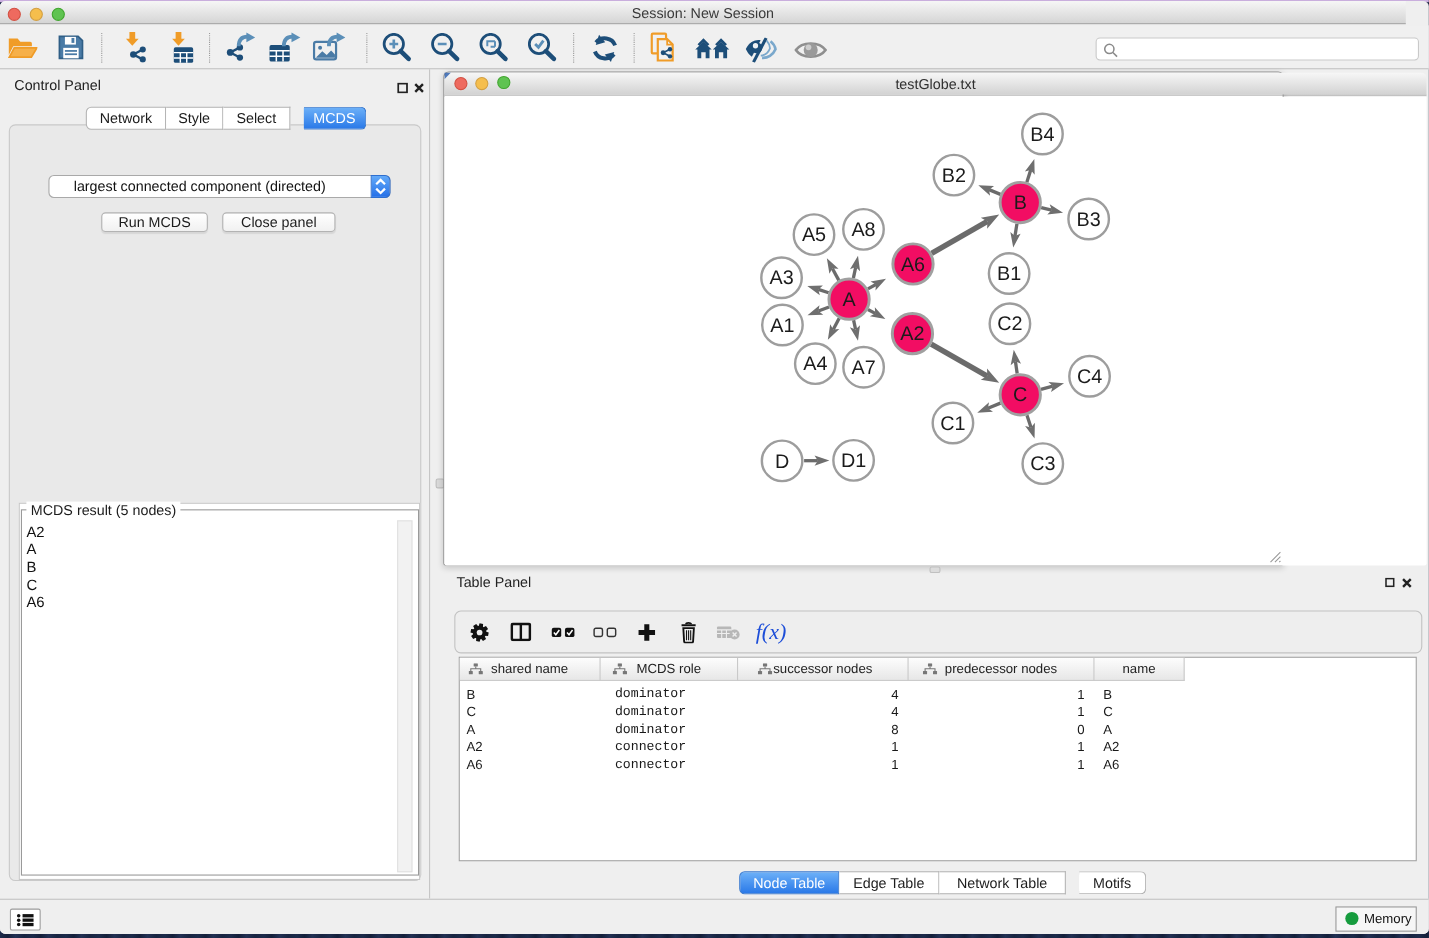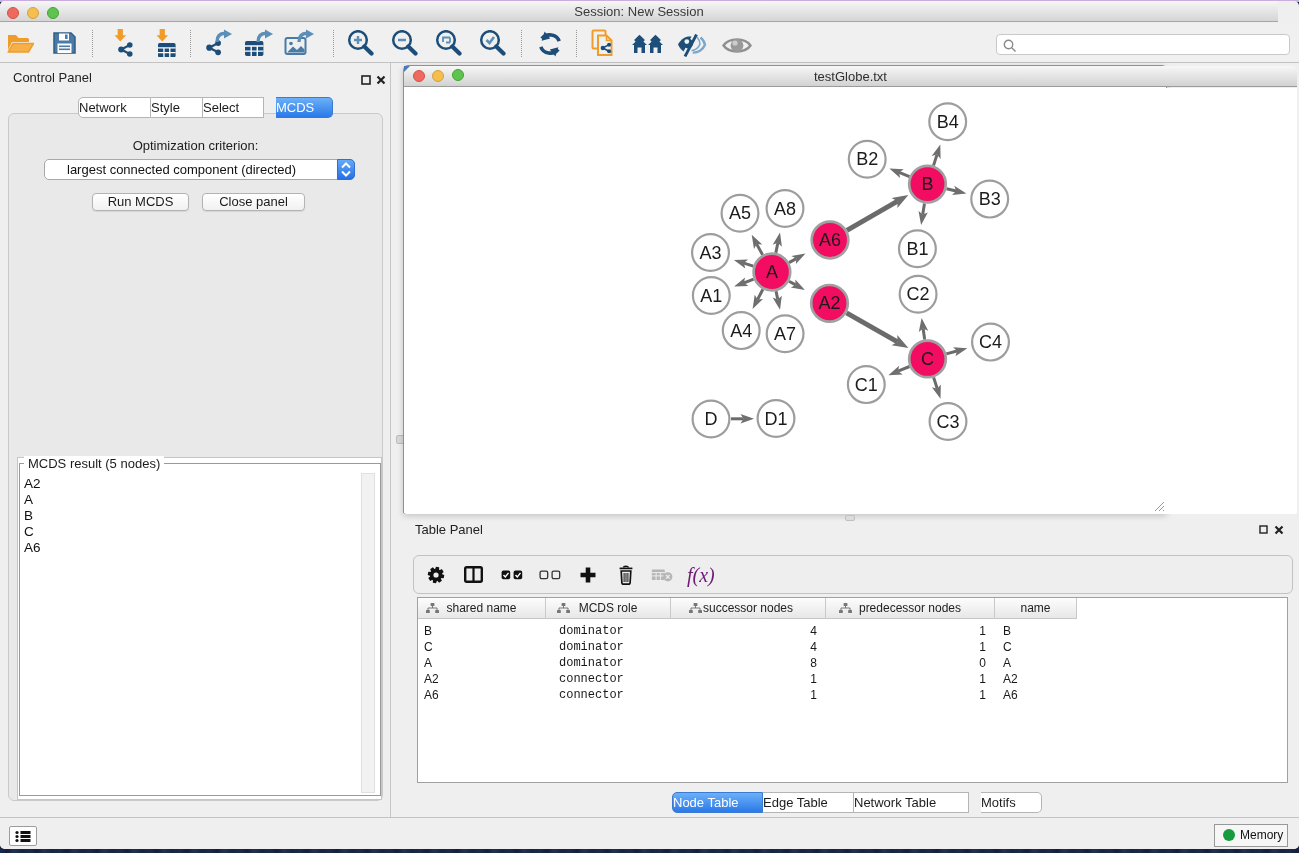--- a/index.html
+++ b/index.html
@@ -11,21 +11,21 @@
      font-size:13px; color:#3a3a3a; text-align:center; line-height:21px; }
   .light { position:absolute; width:12px; height:12px; border-radius:50%; top:5.5px; }
   #toolbar { position:absolute; left:0; top:22px; width:1299px; height:40px; background:#f0f0f0; border-bottom:1px solid #c2c2c2; }
   .tsep { position:absolute; top:7px; height:27px; width:0; border-left:1px dotted #9b9b9b; }
   .ticon { position:absolute; top:3px; }
   #searchbox { position:absolute; left:996px; top:11px; width:294px; height:21px; background:#fff; border:1px solid #c9c9c9; border-radius:4px; }
   
   #cp-title { position:absolute; left:13px; top:69px; font-size:13px; color:#222; }
   .winbtn { position:absolute; font-size:11px; color:#222; }
   #cp-tabs { z-index:5; position:absolute; left:78px; top:96px; height:21px; display:flex; font-size:13px; }
-  .seg { border:1px solid #b5b5b5; border-left:none; background:#fff; color:#1c1c1c; line-height:19px; height:21px; }
+  .seg { border:1px solid #b5b5b5; border-left:none; background:#fff; color:#1c1c1c; text-align:center; line-height:19px; height:21px; }
   .seg.first { border-left:1px solid #b5b5b5; border-radius:5px 0 0 5px; }
   .seg.last { border-radius:0 5px 5px 0;margin-left:12px; }
   .seg.sel { background:linear-gradient(#6cb0f8,#2a79e8); color:#fff; border-color:#3a7ad0; }
   #cp-panel { position:absolute; left:8px; top:112px; width:375px; height:688px; background:#e9e9e9; border:1px solid #c9c9c9; border-radius:6px; }
   #opt-label { position:absolute; left:0; top:24px; width:100%; text-align:center; font-size:13px; color:#1c1c1c; }
   #combo { position:absolute; left:35px; top:45px; width:311px; height:21px; background:#fff; border:1px solid #a9a9a9; border-radius:5px; font-size:13px; color:#111; line-height:19px; padding-left:22px; }
   #combo-btn { position:absolute; right:-1px; top:-1px; width:18px; height:21px; border-radius:0 5px 5px 0; background:linear-gradient(#63aaf9,#2570e8); border:1px solid #2e6fd0; }
   .btn { position:absolute; height:18px; background:linear-gradient(#ffffff,#f1f1f1); border:1px solid #b3b3b3; border-radius:4px; font-size:13px; color:#1c1c1c; text-align:center; line-height:16px; box-shadow:0 1px 1px rgba(0,0,0,0.08); }
   #mcds-box { position:absolute; left:8px; top:343px; width:365px; height:343px; background:#fff; border:1px solid #c6c6c6; }
   #mcds-fs { position:absolute; left:1px; top:5px; width:362px; height:333px; border:1px solid #9a9a9a; }
@@ -209,21 +209,20 @@
 <svg class="winbtn" style="left:376px;top:74px" width="10" height="10">
       <path d="M1.5,1.5 L8.5,8.5 M8.5,1.5 L1.5,8.5" stroke="#222" stroke-width="2.2"></path>
     </svg>
 <div id="cp-tabs">
   <div class="seg first" style="width:73px">Network</div>
   <div class="seg" style="width:52px">Style</div>
   <div class="seg" style="width:61px">Select</div>
   <div class="seg last sel" style="width:57px">MCDS</div>
 </div>
 <div id="cp-panel">
-  <div id="opt-label">Optimization criterion:</div>
   <div id="combo">largest connected component (directed)
     <div id="combo-btn">
           <svg width="16" height="19" style="position:absolute;left:0;top:0">
             <path d="M4,7.5 L8,3.5 L12,7.5" fill="none" stroke="#fff" stroke-width="2"></path>
             <path d="M4,11.5 L8,15.5 L12,11.5" fill="none" stroke="#fff" stroke-width="2"></path>
           </svg>
         </div>
   </div>
   <div class="btn" style="left:83px;top:79px;width:97px;">Run MCDS</div>
   <div class="btn" style="left:193px;top:79px;width:103px;">Close panel</div>
@@ -380,21 +379,21 @@
         <path d="M6.1,8 V17 M8,8 V17 M9.9,8 V17" stroke="#111" stroke-width="1"></path>
       </svg>
       <svg style="position:absolute;left:237px;top:12px" width="22" height="14" viewBox="0 0 22 14">
         <g opacity="0.55">
           <rect x="0.8" y="1.5" width="13" height="10.5" rx="1" fill="#8a8a8a"></rect>
           <path d="M0.8,4.6 H13.8 M0.8,7.9 H13.8 M5.1,4.6 V12 M9.4,4.6 V12" stroke="#eee" stroke-width="1"></path>
           <circle cx="16.8" cy="8.8" r="4.6" fill="#8a8a8a"></circle>
           <path d="M15,7 L18.6,10.6 M18.6,7 L15,10.6" stroke="#eee" stroke-width="1.3"></path>
         </g>
       </svg>
-      <div style="position:absolute;left:273px;top:8px;font-family:'Liberation Serif',serif;font-style:italic;font-size:20px;color:#701a75;">f(x)</div>
+      <div style="position:absolute;left:273px;top:8px;font-family:'Liberation Serif',serif;font-style:italic;font-size:20px;color:#1d4ed8;">f(x)</div>
     </div>
 <div id="tp-table">
   <div id="tp-header">
         <div class="hcol" style="left:0px;width:128px">
           <svg width="13" height="11" viewBox="0 0 13 11" style="position:absolute;left:8px;top:5px">
             <g fill="#777">
               <rect x="4.6" y="0" width="3.8" height="3" rx="0.5"></rect>
               <rect x="0" y="7" width="3.8" height="3" rx="0.5"></rect>
               <rect x="9.2" y="7" width="3.8" height="3" rx="0.5"></rect>
               <path d="M6.5,3 V5 M2,7 V5 H11 V7" stroke="#777" stroke-width="1" fill="none"></path>

